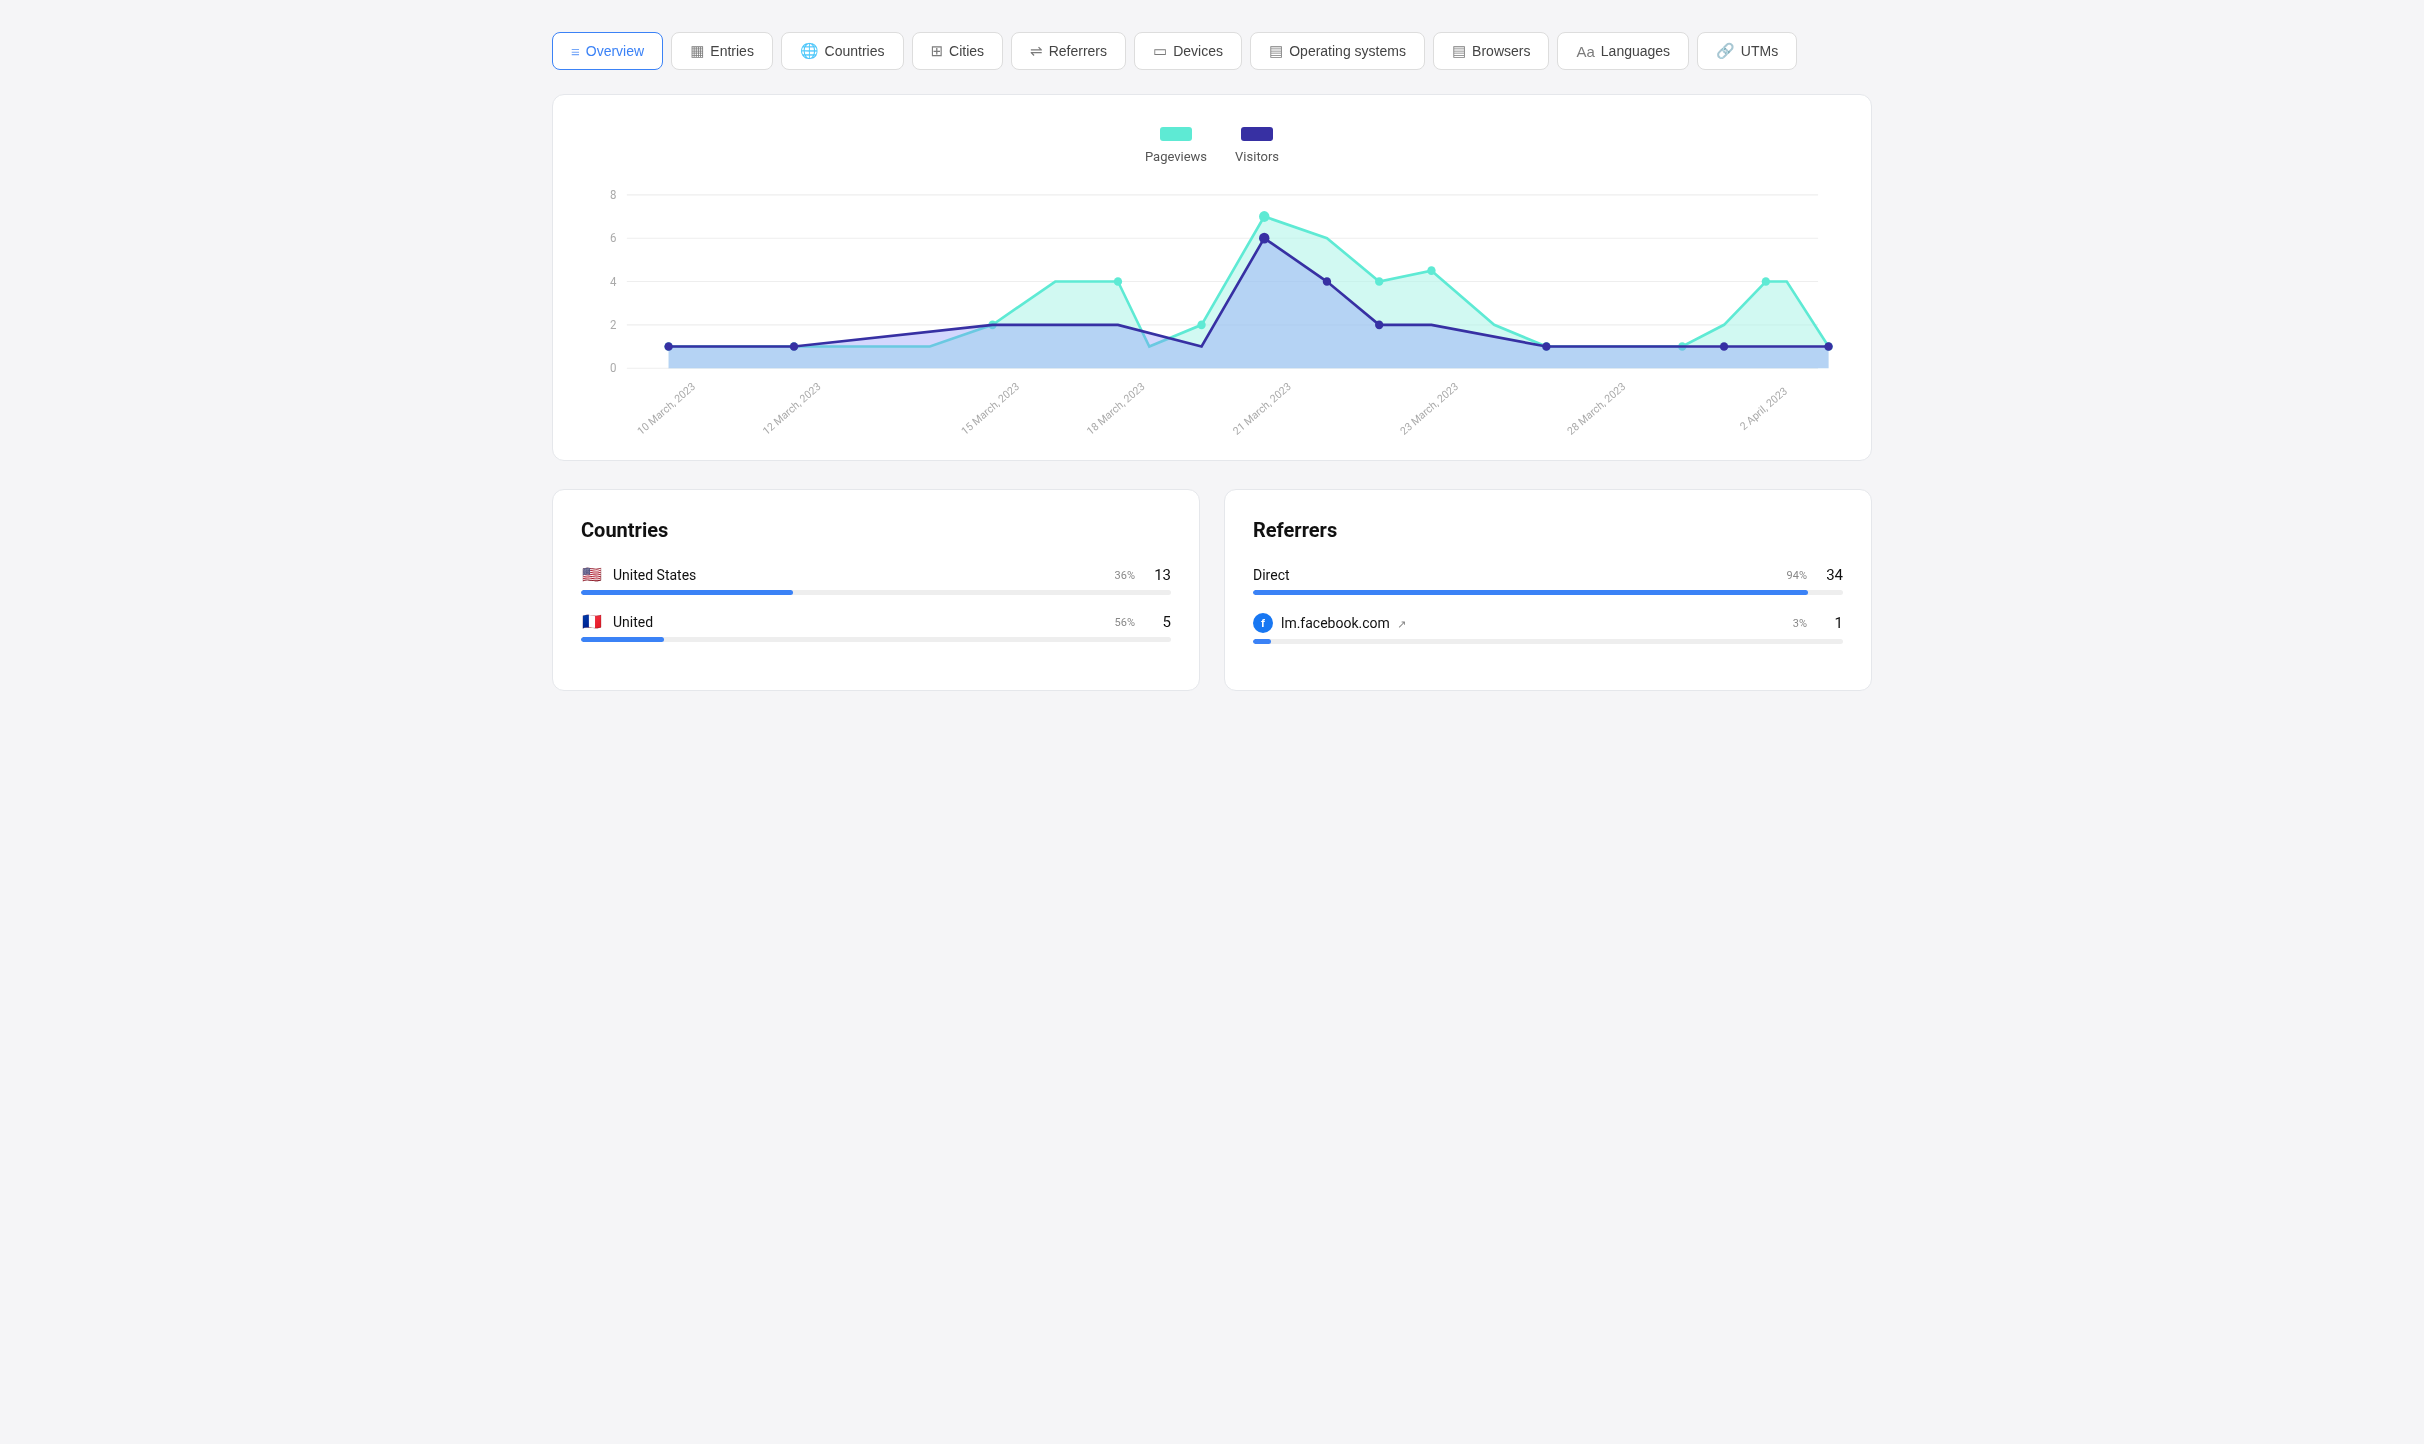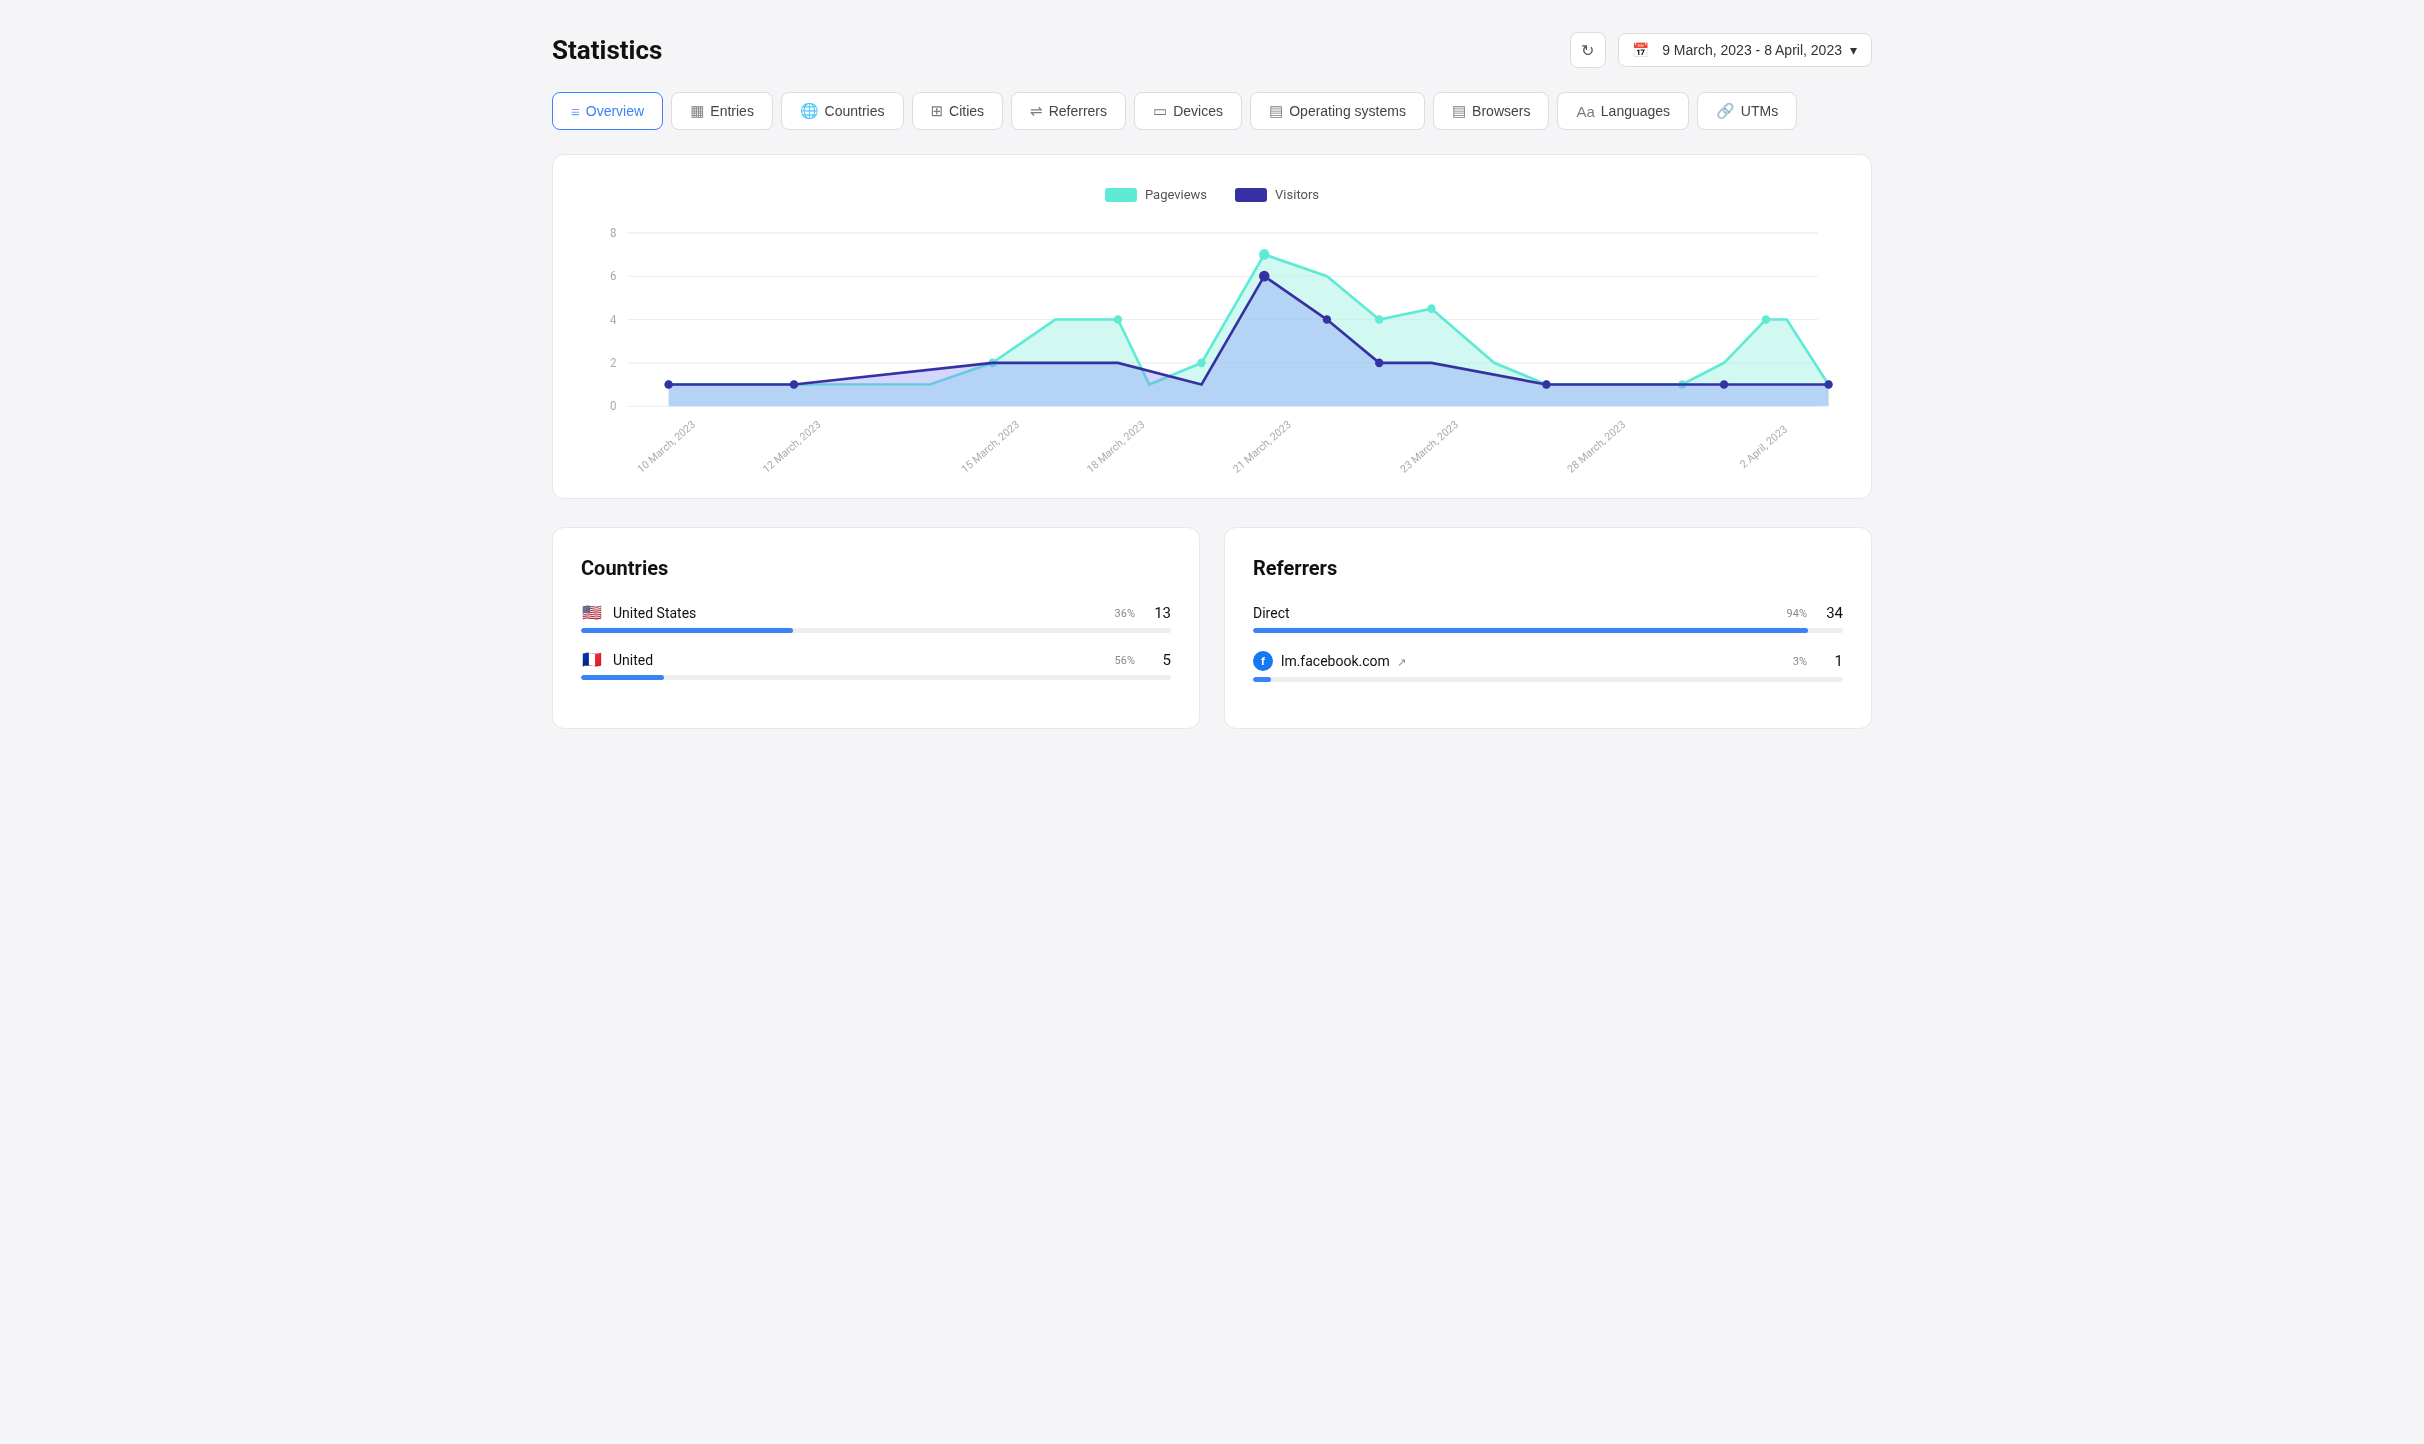--- a/index.html
+++ b/index.html
@@ -93,20 +93,21 @@
       justify-content: center;
       gap: 28px;
       margin-bottom: 20px;
     }
     .legend-item {
       display: flex;
       align-items: center;
       gap: 8px;
       font-size: 13px;
       color: #555;
+      flex-direction: column;
     }
     .legend-swatch {
       width: 32px;
       height: 14px;
       border-radius: 3px;
     }
     .chart-area {
       width: 100%;
       height: 260px;
       position: relative;
@@ -196,33 +197,20 @@
     .ext-link {
       font-size: 11px;
       color: #888;
       margin-left: 4px;
     }
   </style>
 </head>
 <body>
 
 <div class="page">
-  <div class="header">
-    <h1 class="page-title">Statistics</h1>
-    <div class="header-right">
-      <button class="refresh-btn">
-        <span>↻</span>
-      </button>
-      <button class="date-range-btn">
-        <span class="cal-icon">📅</span>
-        <span>9 March, 2023 - 8 April, 2023</span>
-        <span>▾</span>
-      </button>
-    </div>
-  </div>
 
   <nav class="nav-tabs">
     <button class="nav-tab active">
       <span class="tab-icon">≡</span>
       <span>Overview</span>
     </button>
     <button class="nav-tab">
       <span class="tab-icon">▦</span>
       <span>Entries</span>
     </button>

